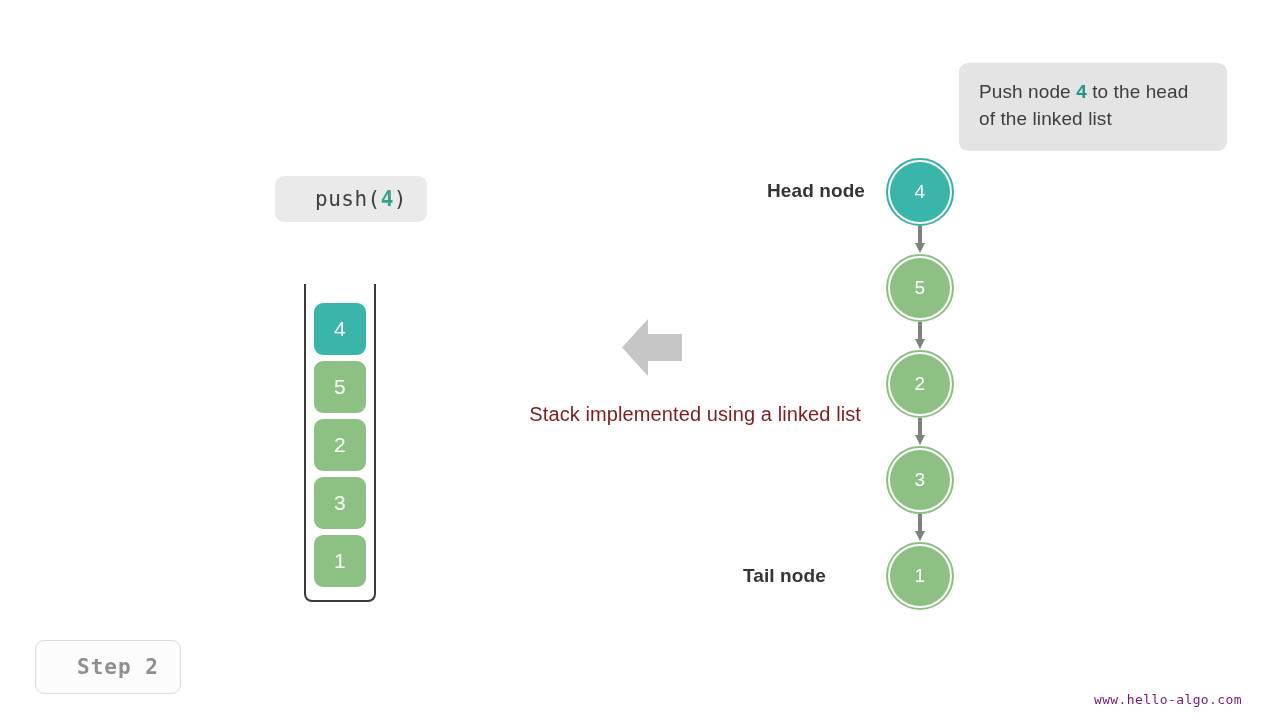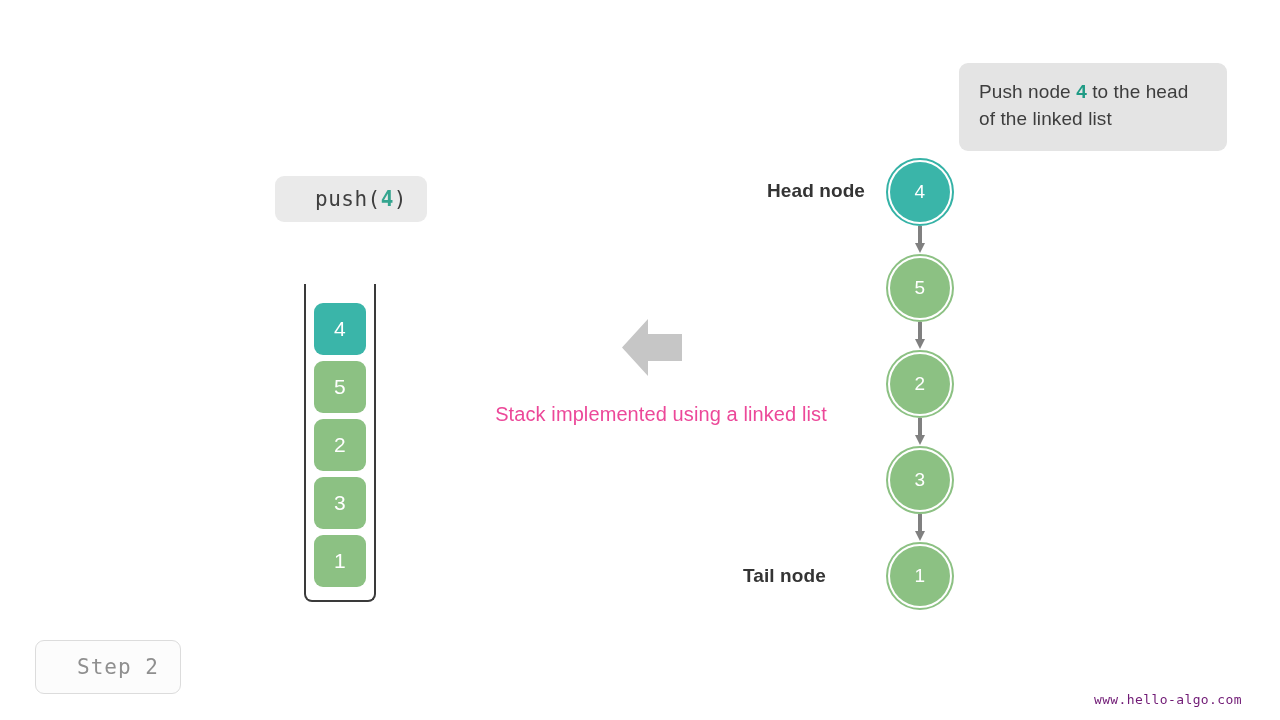--- a/index.html
+++ b/index.html
@@ -97,23 +97,23 @@
   #center-arrow {
     left: 602px;
     top: 319px;
     width: 60px;
     height: 57px;
   }
   #caption {
     left: 441px;
     top: 403px;
     width: 400px;
-    text-align: center;
+    text-align: right;
     font-size: 20px;
-    color: #ec4899;
+    color: #7f1d1d;
     letter-spacing: .1px;
   }
 
   
   #linked-list {
     left: 860px;
     top: 160px;
     width: 160px;
     height: 450px;
   }
@@ -179,21 +179,21 @@
     height: 54px;
     box-sizing: border-box;
     border: 1px solid #dcdcdc;
     border-radius: 9px;
     background: #fcfcfc;
     display: flex;
     align-items: center;
     justify-content: center;
     font-family: "DejaVu Sans Mono", "Liberation Mono", monospace;
     font-size: 21px;
-    font-weight: normal;
+    font-weight: bold;
     color: #8f8f8f;
     letter-spacing: 1px;
   }
 
   
   #watermark {
     right: 38px;
     bottom: 13px;
     font-family: "DejaVu Sans Mono", "Liberation Mono", monospace;
     font-size: 13px;

